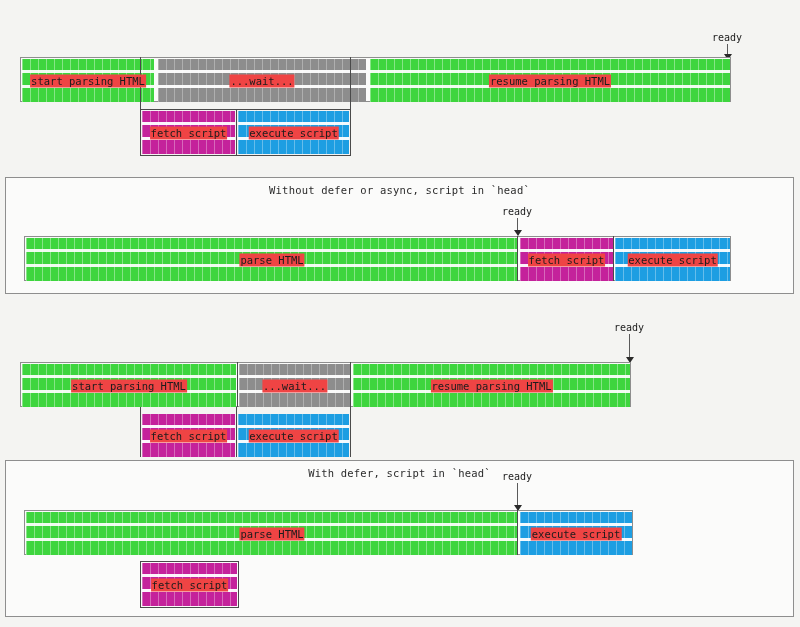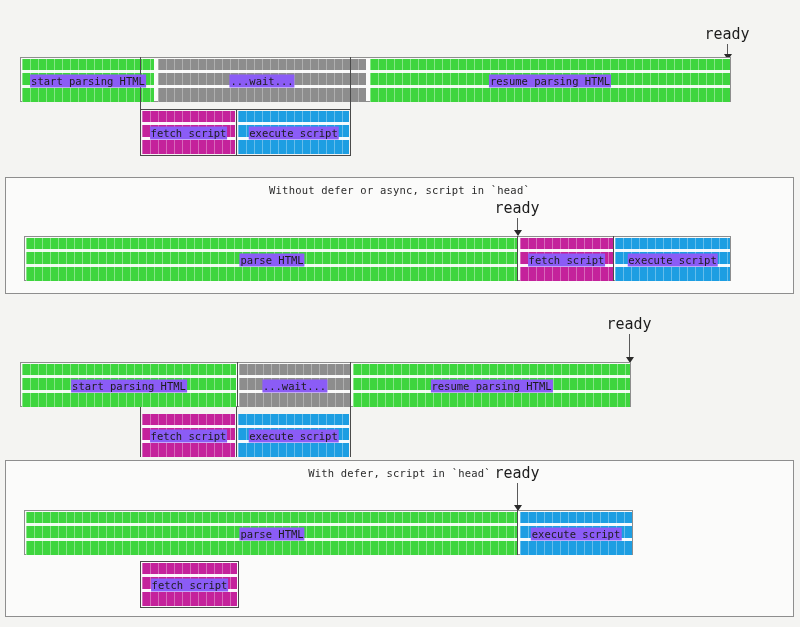--- a/index.html
+++ b/index.html
@@ -104,21 +104,21 @@
         rgba(255,255,255,0) 1px, rgba(255,255,255,0) 8px);
     background-size:100% 41px, 8px 100%;
   }
 
   .seg .lbl{
     position:absolute;
     left:50%;top:50%;
     transform:translate(-50%,-50%);
     font-size:10.5px;
     color:#1c1c1c;
-    background:#8b5cf6;
+    background:#ef4444;
     padding:0 1px;
     white-space:nowrap;
     line-height:13px;
     z-index:2;
   }
 
   
   .subbox{
     position:absolute;
     border:1px solid #4a4a4a;
@@ -127,21 +127,21 @@
     pointer-events:none;
   }
 
   
   .ready-wrap{position:absolute;}
   .ready-label{
     position:absolute;
     bottom:100%;
     left:50%;
     transform:translateX(-50%);
-    font-size:15px;
+    font-size:10px;
     color:#1c1c1c;
     white-space:nowrap;
     margin-bottom:1px;
   }
   .ready-line{
     position:absolute;
     left:0;top:0;
     width:1px;
     background:#5a5a5a;
   }

